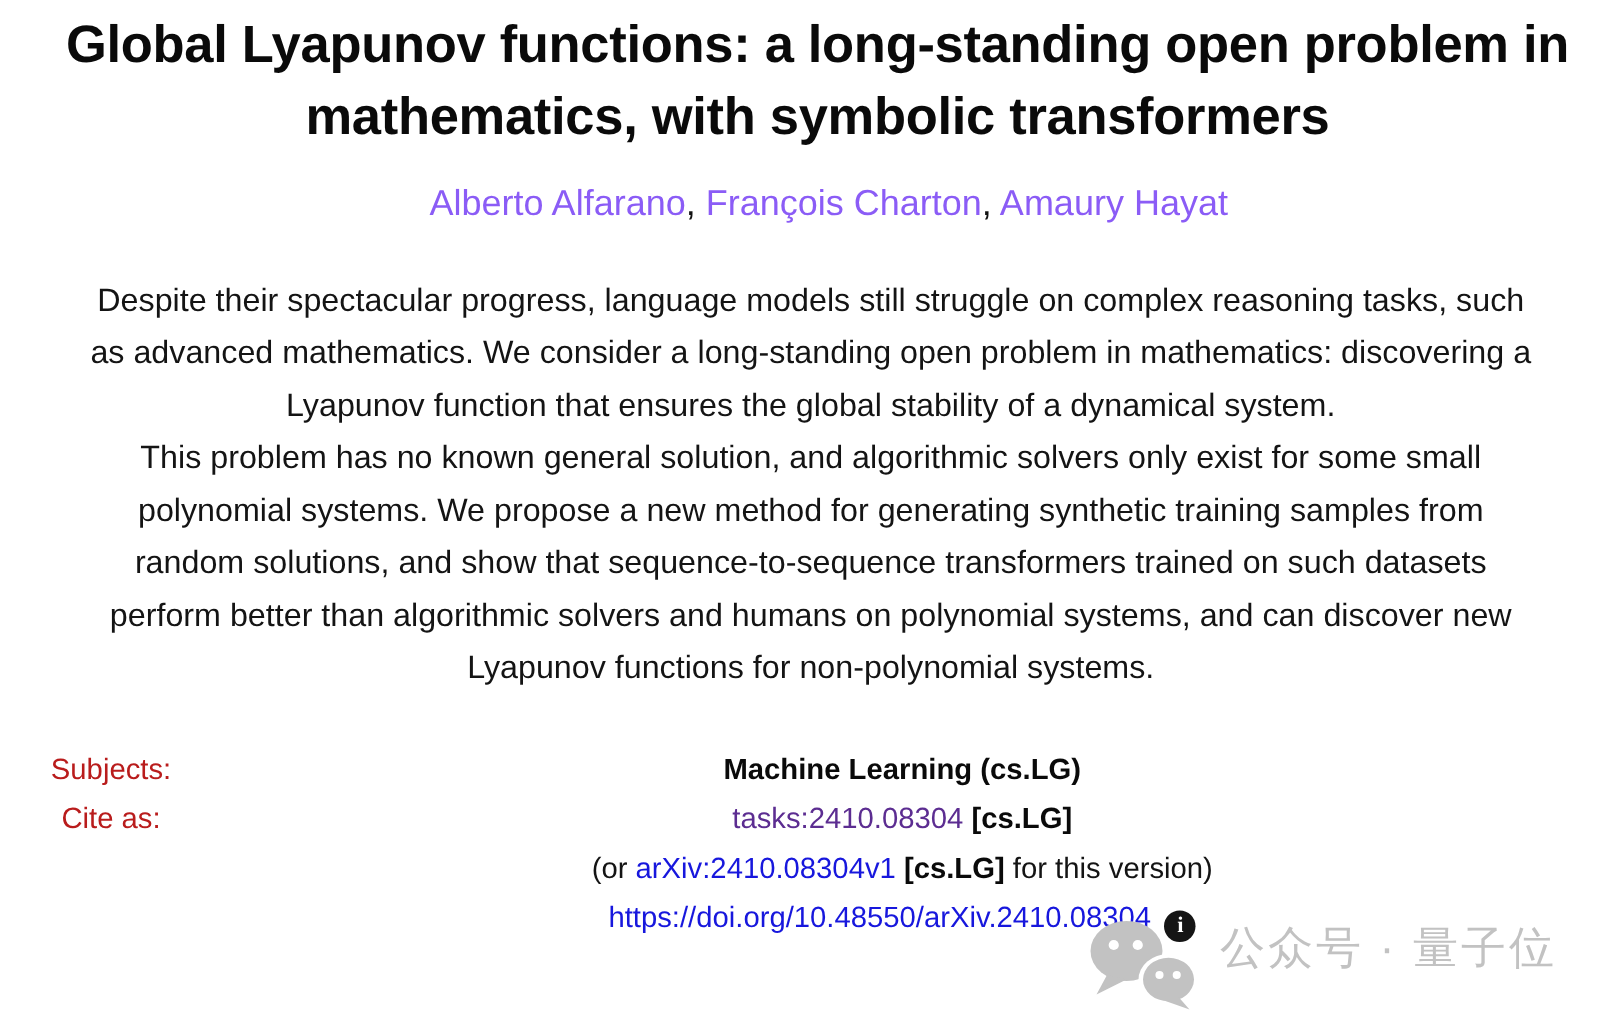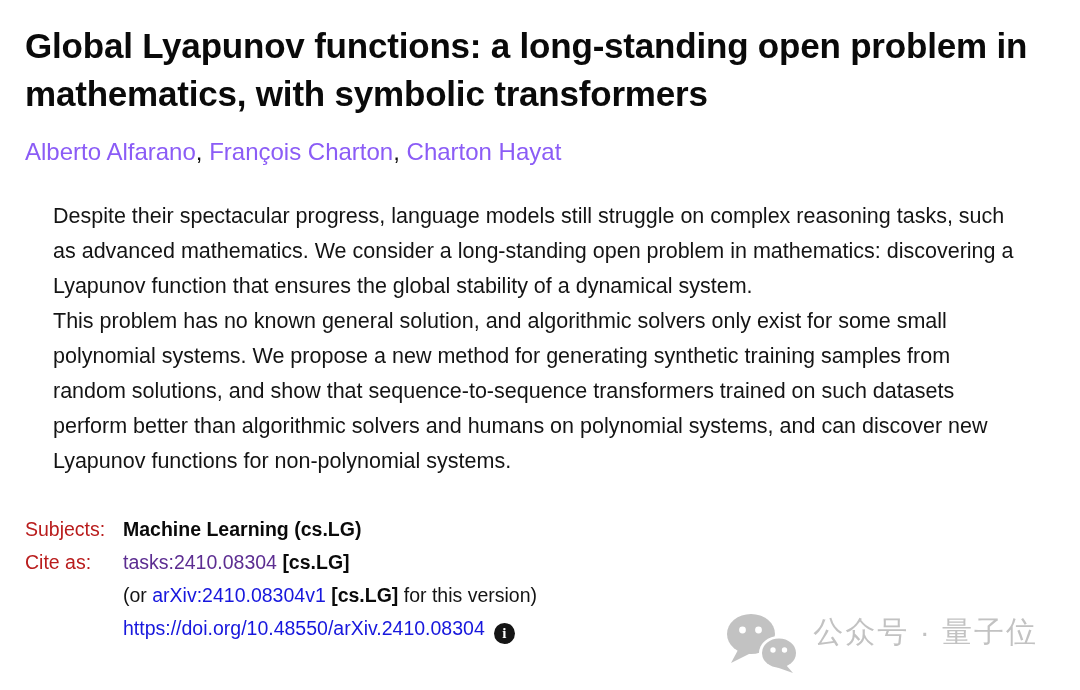--- a/index.html
+++ b/index.html
@@ -6,21 +6,21 @@
   html, body { margin: 0; padding: 0; }
   body {
     width: 1080px;
     height: 690px;
     background: #ffffff;
     color: #0f0f0f;
     font-family: "Liberation Sans", sans-serif;
     position: relative;
     overflow: hidden;
   }
-  .content { padding: 22px 0 0 25px; }
+  .content { padding: 6px 0 0 25px; text-align: center; }
 
   h1.paper-title {
     font-size: 35px;
     line-height: 48px;
     font-weight: 700;
     letter-spacing: -0.2px;
     color: #0a0a0a;
     margin: 0;
     max-width: 1040px;
   }
@@ -92,21 +92,21 @@
   }
   .watermark svg { display: block; }
 </style>
 </head>
 <body>
 
 <div class="content">
 
   <h1 class="paper-title">Global Lyapunov functions: a long-standing open problem in mathematics, with symbolic transformers</h1>
 
-  <div class="authors"><a>Alberto Alfarano</a><span class="sep">, </span><a>François Charton</a><span class="sep">, </span><a>Charton Hayat</a></div>
+  <div class="authors"><a>Alberto Alfarano</a><span class="sep">, </span><a>François Charton</a><span class="sep">, </span><a>Amaury Hayat</a></div>
 
   <div class="abstract">
     <p>Despite their spectacular progress, language models still struggle on complex reasoning tasks, such as advanced mathematics. We consider a long-standing open problem in mathematics: discovering a Lyapunov function that ensures the global stability of a dynamical system.</p>
     <p>This problem has no known general solution, and algorithmic solvers only exist for some small polynomial systems. We propose a new method for generating synthetic training samples from random solutions, and show that sequence-to-sequence transformers trained on such datasets perform better than algorithmic solvers and humans on polynomial systems, and can discover new Lyapunov functions for non-polynomial systems.</p>
   </div>
 
   <div class="meta">
 
     <div class="label">Subjects:</div>
     <div class="value">

